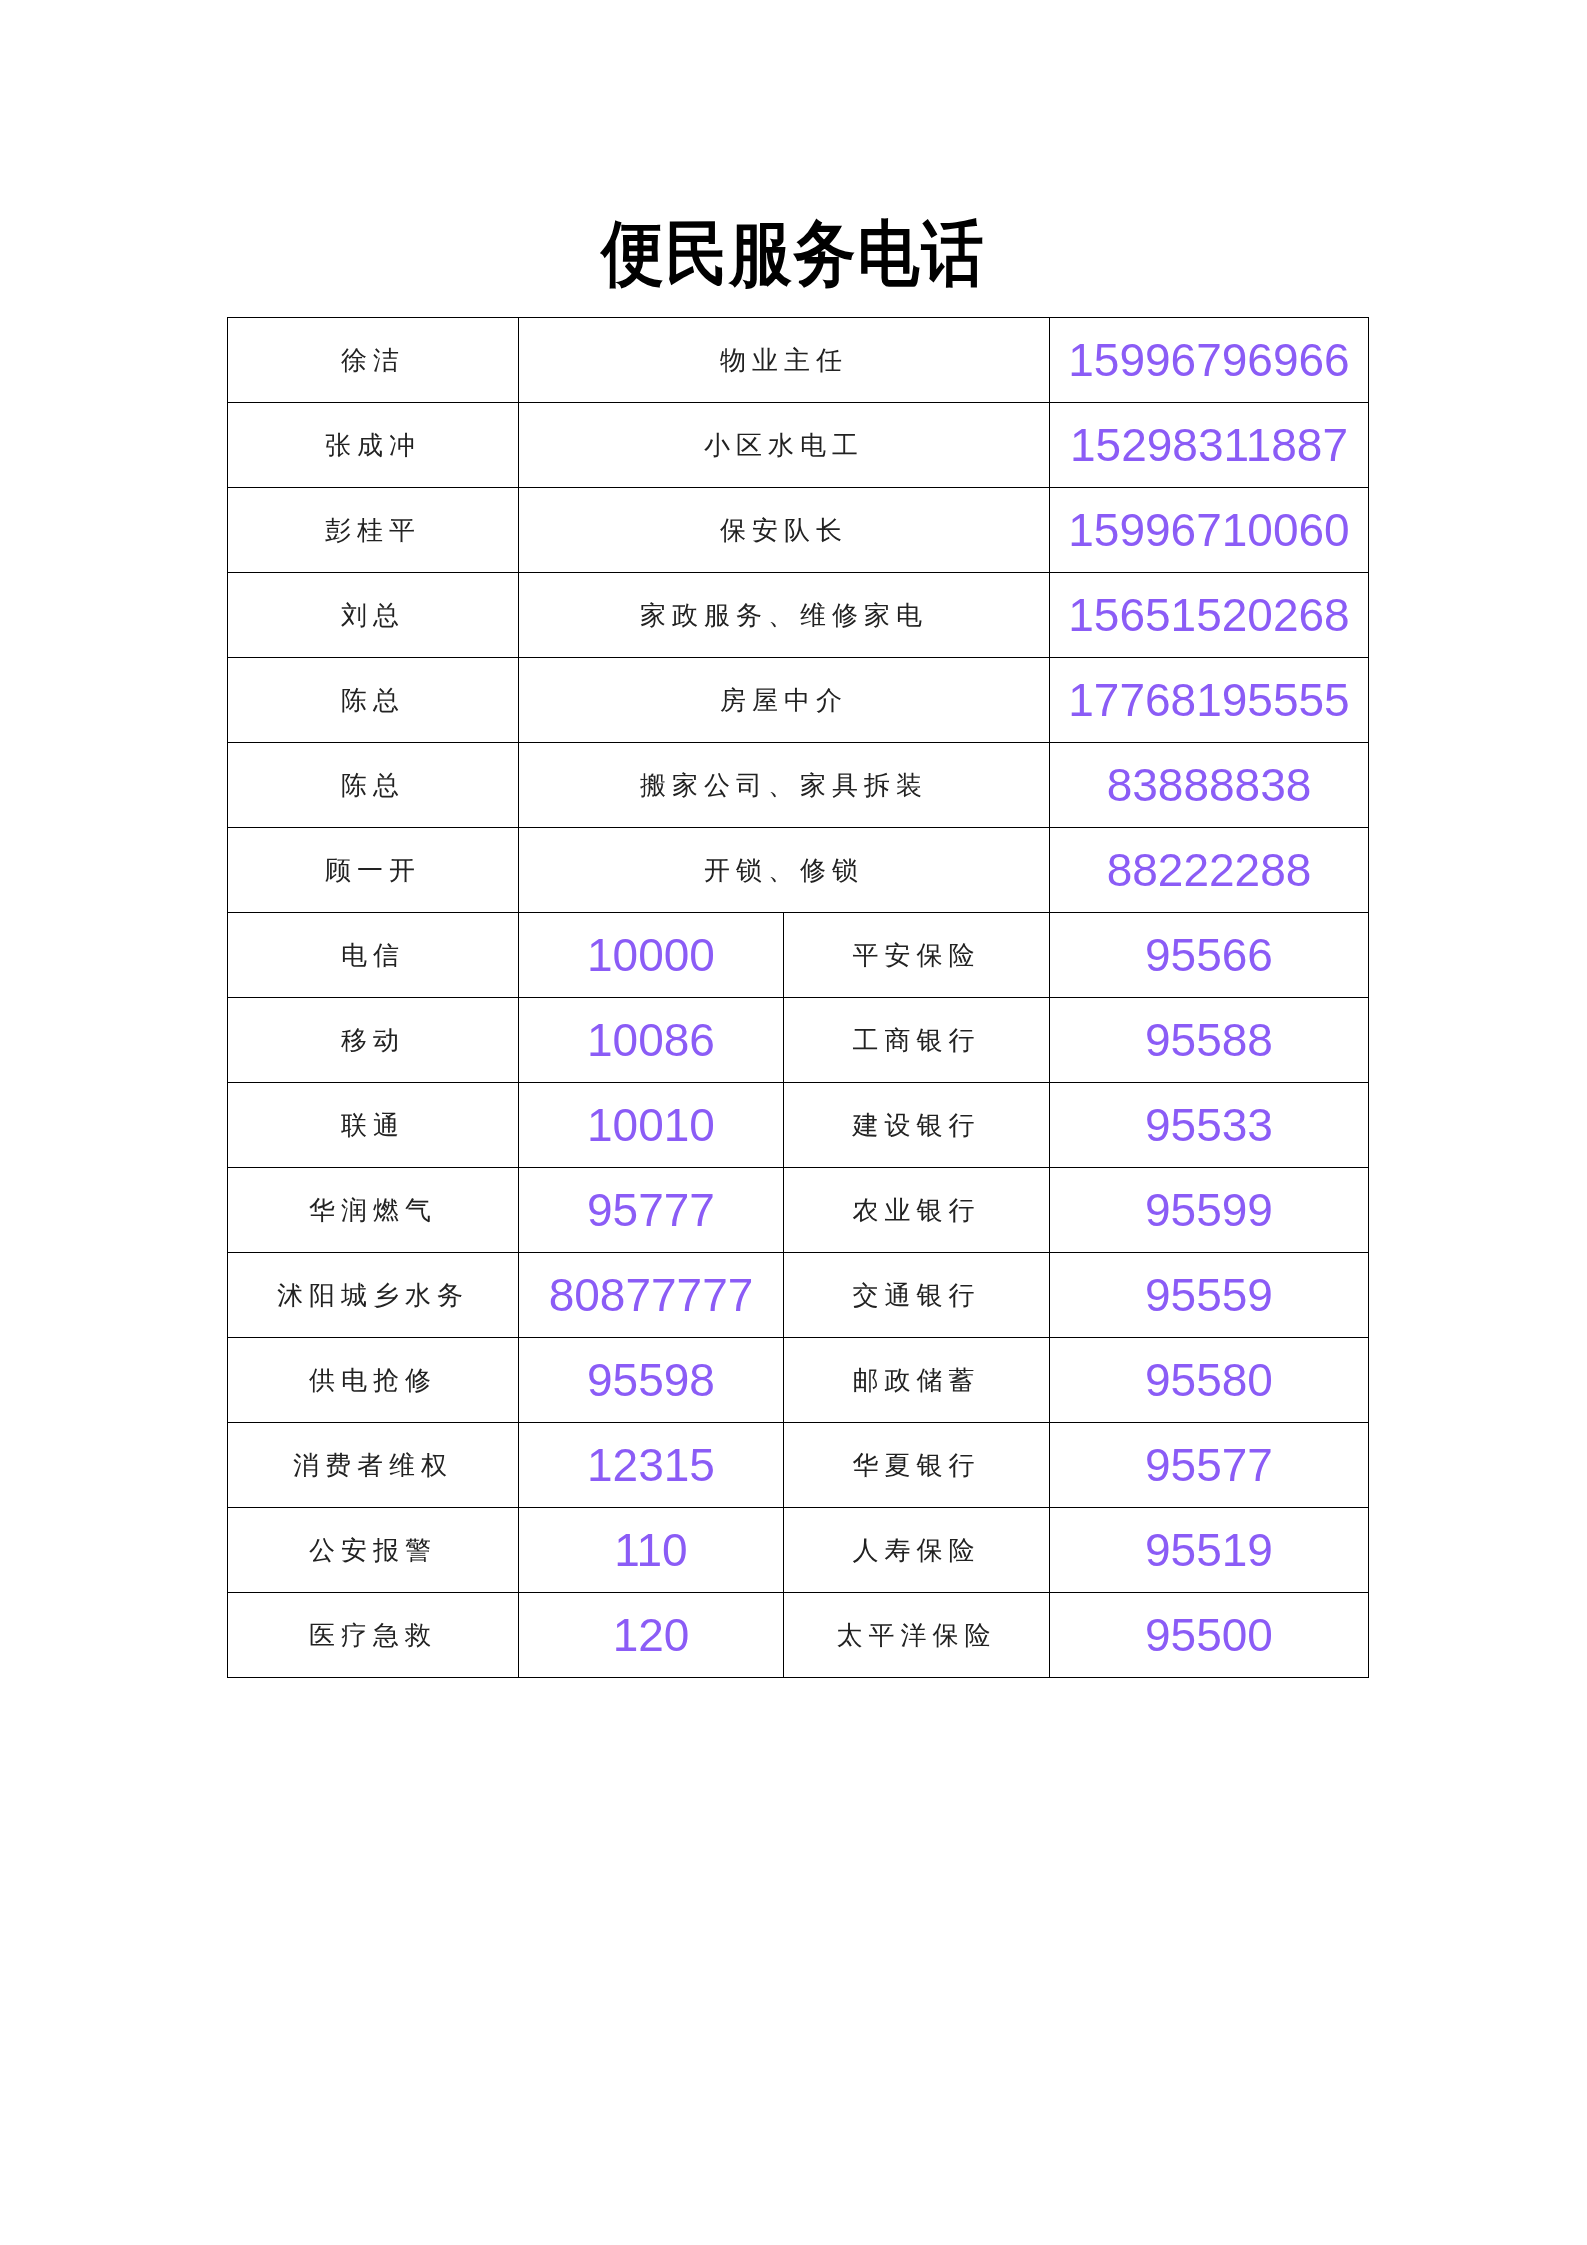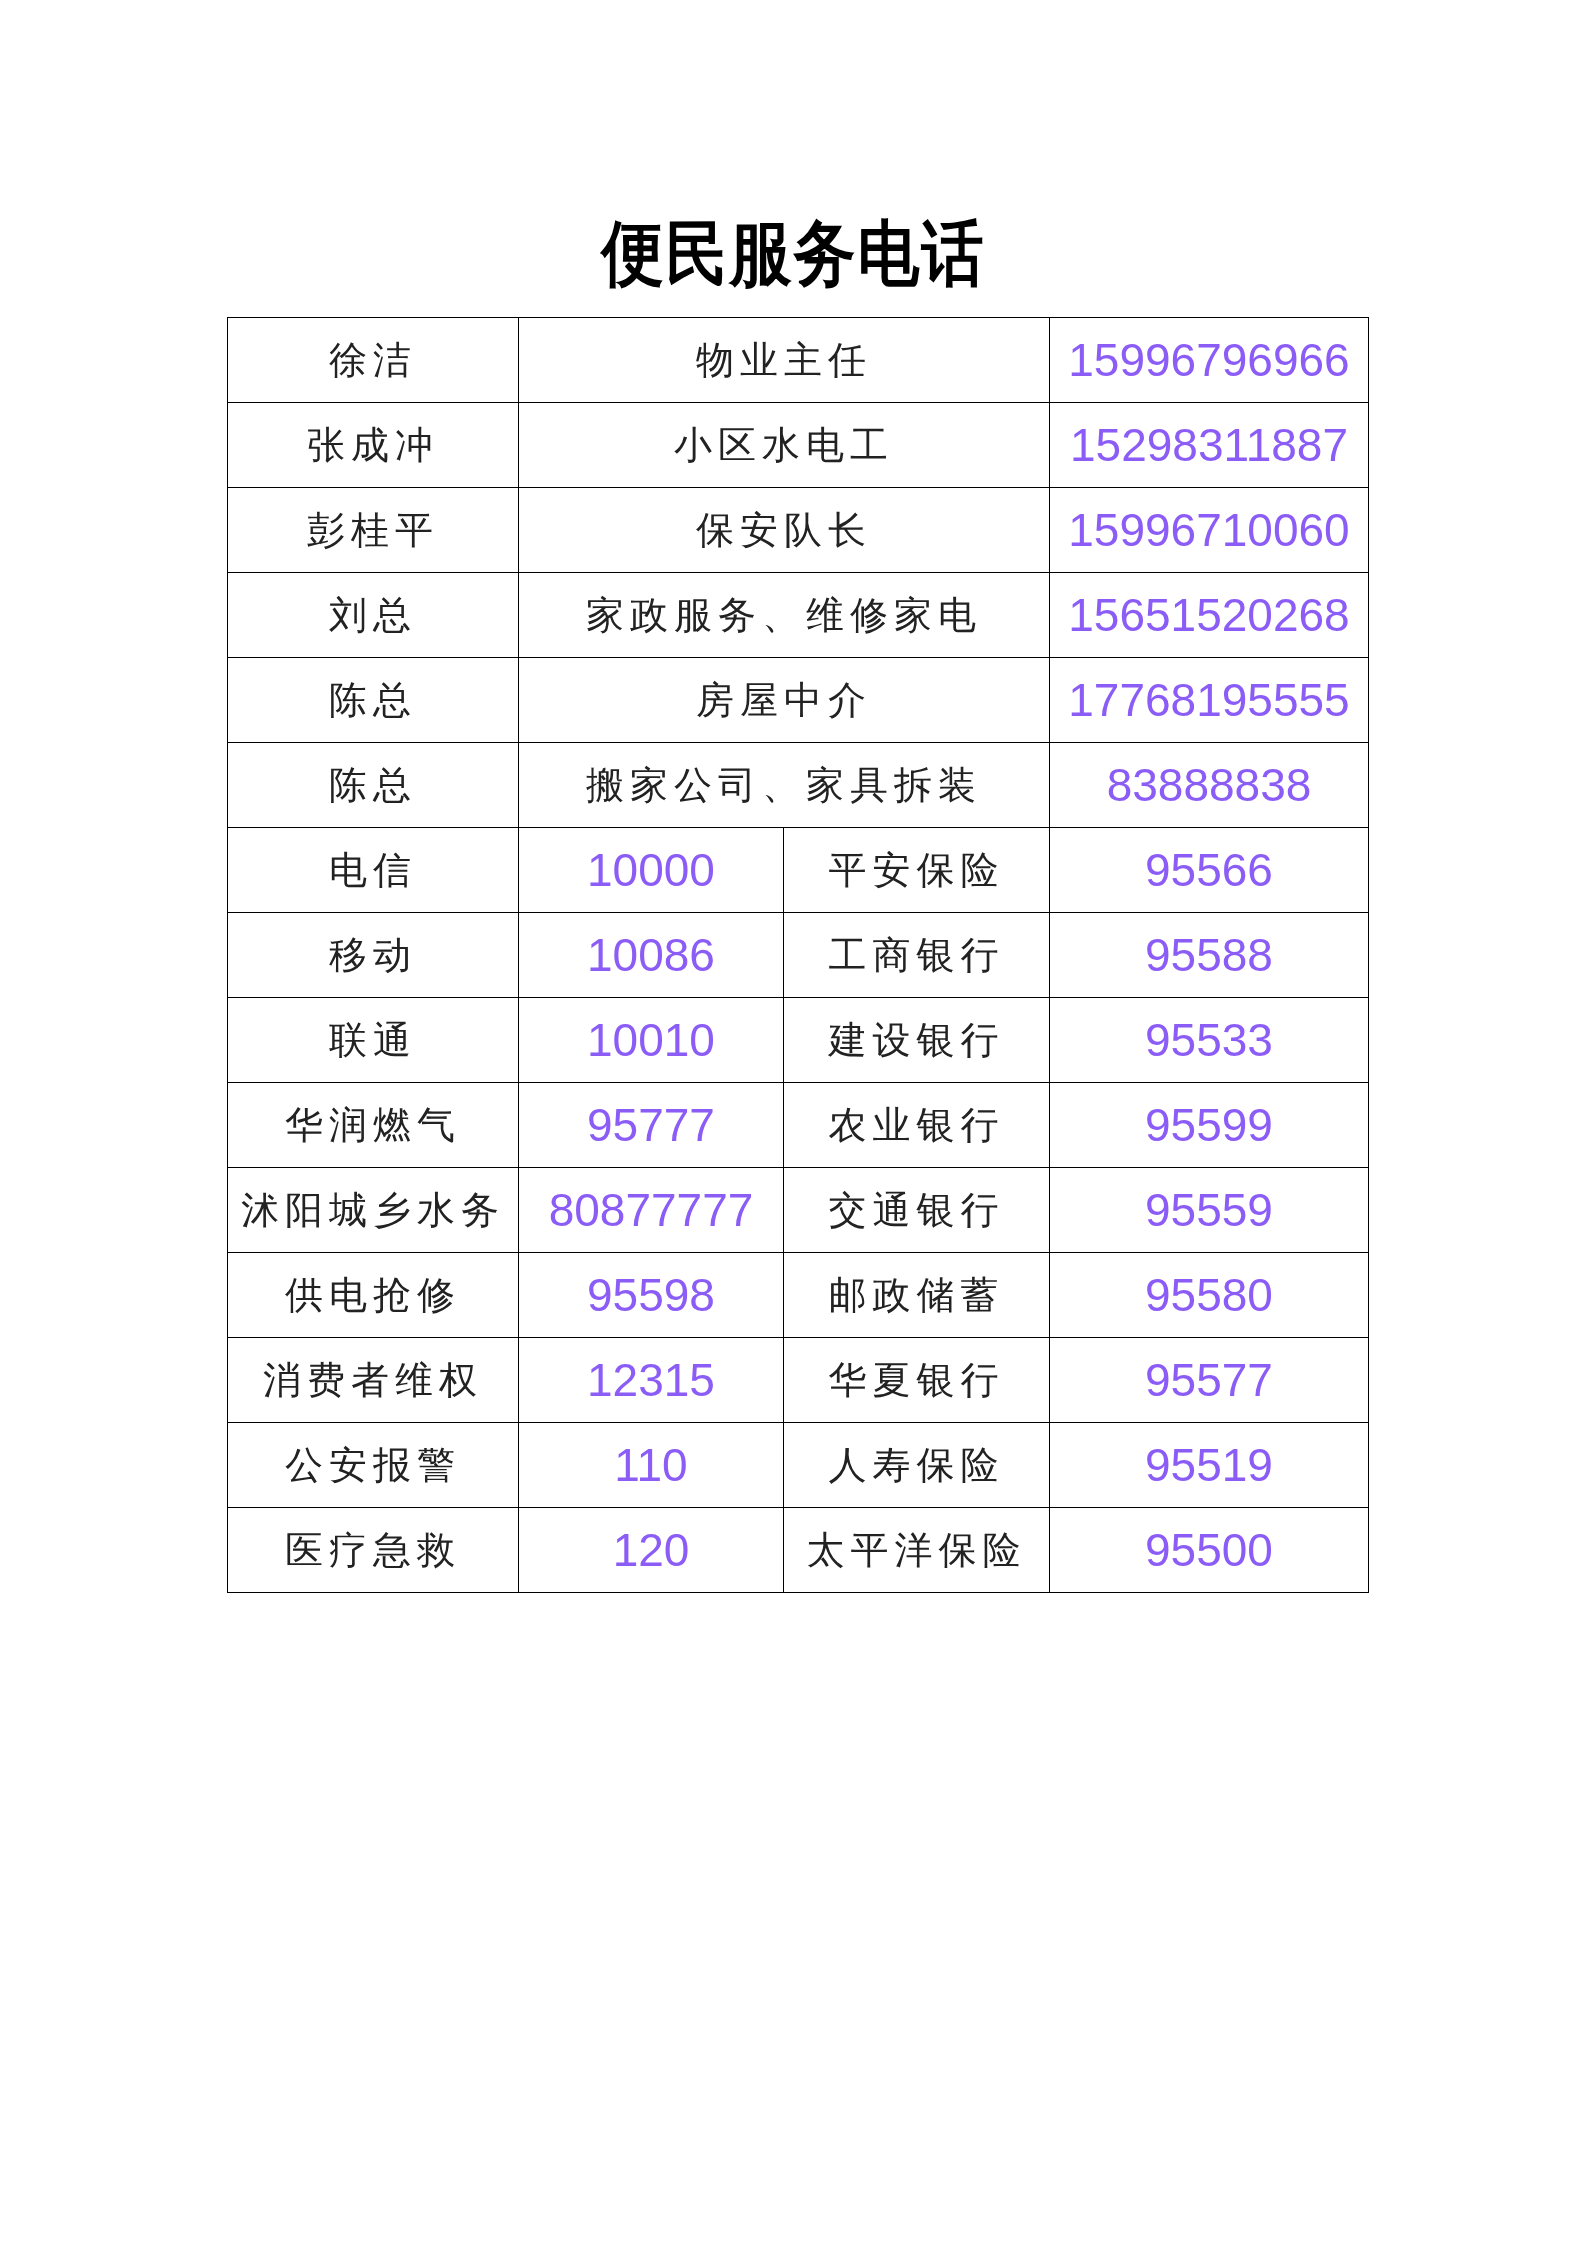--- a/index.html
+++ b/index.html
@@ -11,21 +11,21 @@
   }
   table {
     position:absolute; left:227px; top:317px; width:1141px;
     border-collapse:collapse; table-layout:fixed;
   }
   col.c1 { width:291px; } col.c2 { width:265px; } col.c3 { width:266px; } col.c4 { width:319px; }
   td {
     border:1.5px solid #000; height:84px; padding:0; text-align:center; vertical-align:middle;
     color:#111;
   }
-  .zh { font-family:"DejaVu Serif", serif; font-size:38px; font-weight:normal; letter-spacing:6px; color:#222; }
+  .zh { font-family:"DejaVu Serif", serif; font-size:26px; font-weight:normal; letter-spacing:6px; color:#222; }
   .num { font-family:Liberation Sans, sans-serif; font-size:46px; color:#8b5cf6; }
 </style>
 </head>
 <body>
 
 <div class="title">便民服务电话</div>
 
 <table>
   <colgroup>
       <col class="c1">
@@ -56,20 +56,25 @@
       </tr>
       <tr>
         <td class="zh">陈总</td>
         <td class="zh" colspan="2">房屋中介</td>
         <td class="num">17768195555</td>
       </tr>
       <tr>
         <td class="zh">陈总</td>
         <td class="zh" colspan="2">搬家公司、家具拆装</td>
         <td class="num">83888838</td>
+      </tr>
+      <tr>
+        <td class="zh">顾一开</td>
+        <td class="zh" colspan="2">开锁、修锁</td>
+        <td class="num">88222288</td>
       </tr>
       <tr>
         <td class="zh">电信</td>
         <td class="num">10000</td>
         <td class="zh">平安保险</td>
         <td class="num">95566</td>
       </tr>
       <tr>
         <td class="zh">移动</td>
         <td class="num">10086</td>

